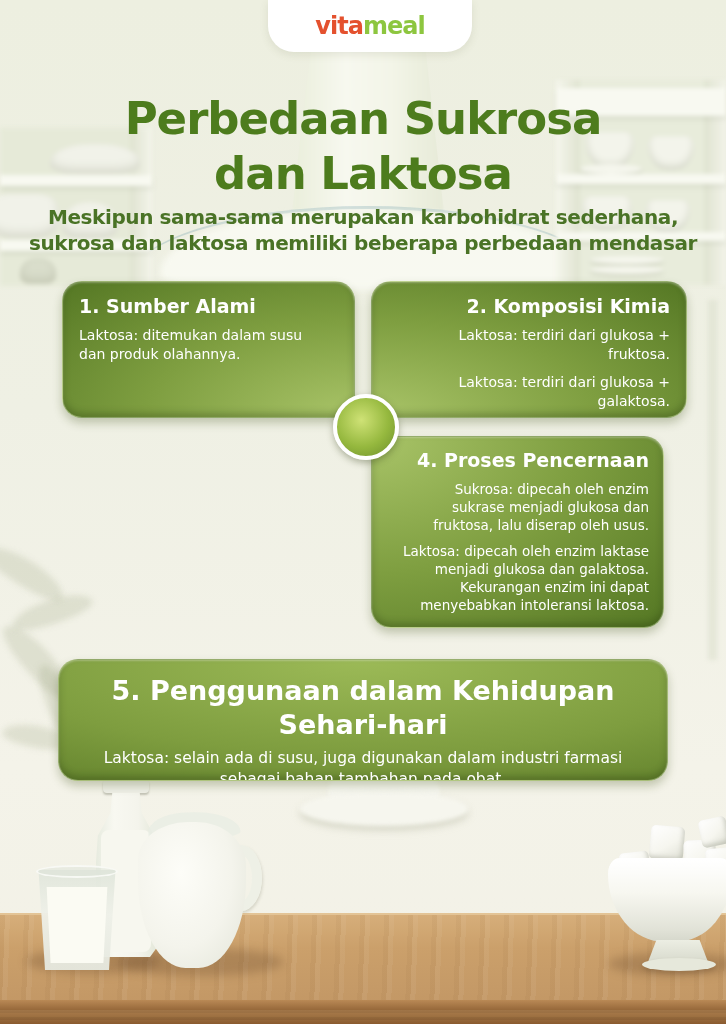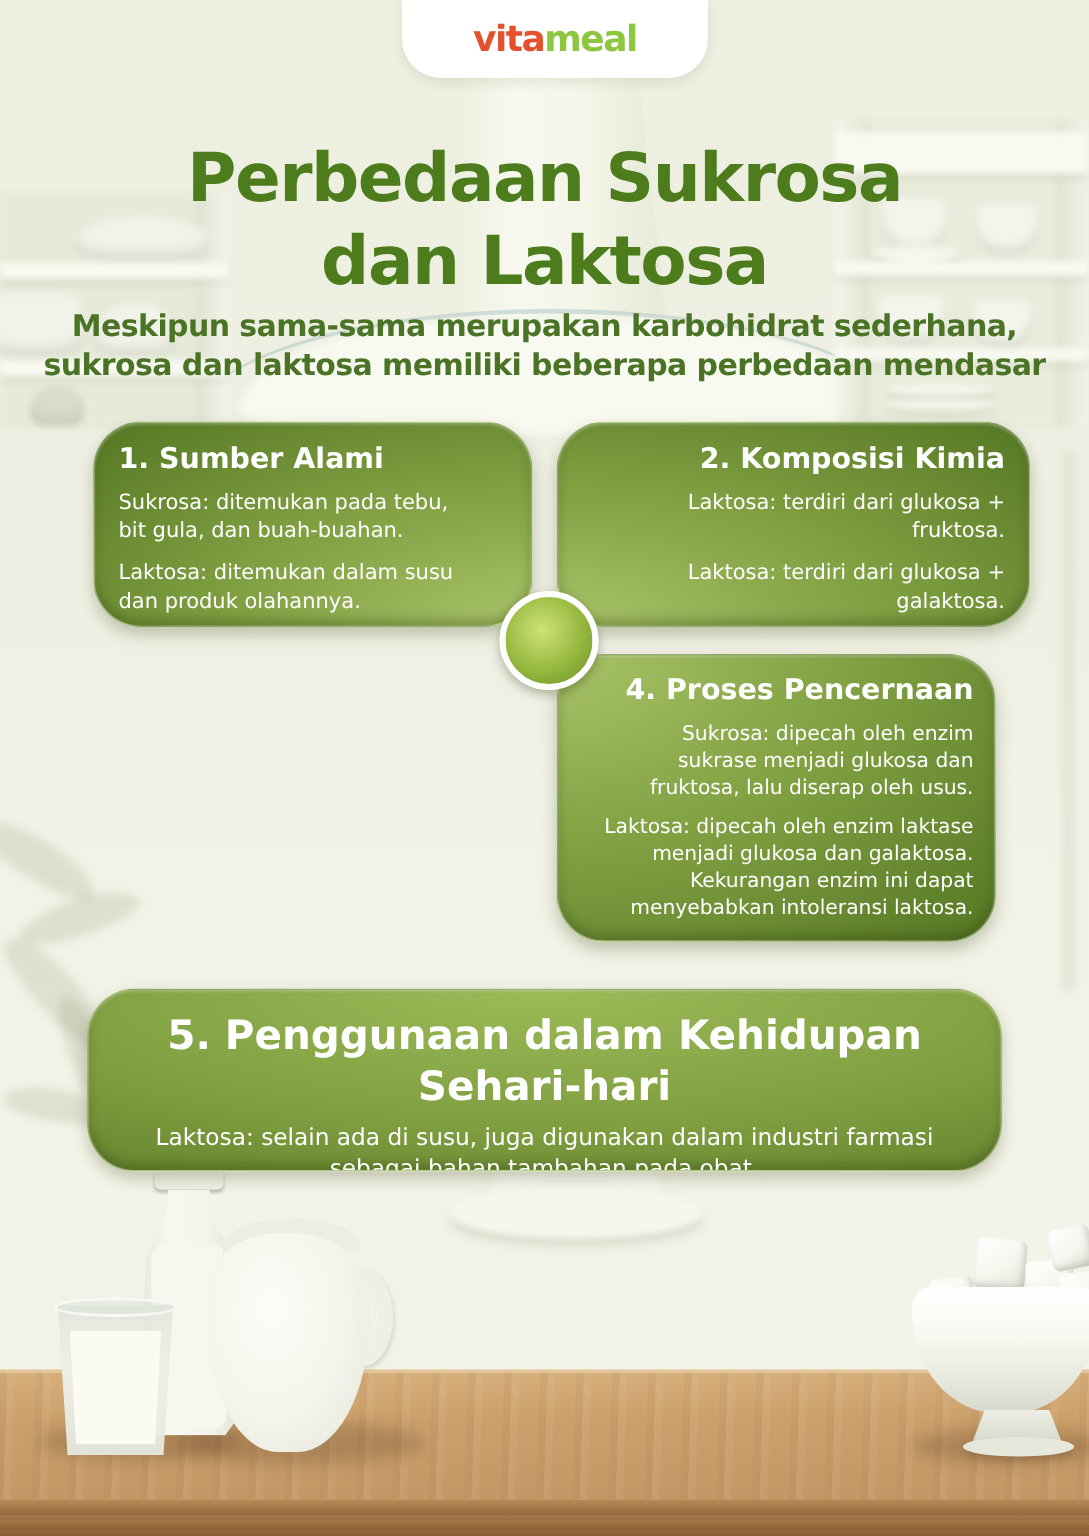--- a/index.html
+++ b/index.html
@@ -46,21 +46,21 @@
   .logo-text{font-size:24px;font-weight:bold;letter-spacing:-1px;line-height:1;}
   .logo-vita{color:#e4512e;} .logo-meal{color:#8dc63f;}
 
   
   .title{left:0;top:92px;width:726px;text-align:center;font-size:45px;font-weight:bold;
     line-height:1.22;color:#4d7c1d;letter-spacing:-1px;z-index:3;}
   .subtitle{left:20px;top:204px;width:686px;text-align:center;font-size:20px;font-weight:bold;
     line-height:1.3;color:#4a7326;letter-spacing:-0.4px;z-index:3;}
 
   
-  .card{position:absolute;border-radius:32px;color:#ffffff;z-index:10;
+  .card{position:absolute;border-radius:20px;color:#ffffff;z-index:10;
     border:1px solid rgba(255,255,255,0.28);box-sizing:border-box;overflow:hidden;
     box-shadow:0 5px 10px rgba(60,80,20,0.28), inset 0 -4px 7px rgba(20,35,5,0.25), inset 0 1px 2px rgba(255,255,255,0.3);}
   .card h3{margin:0 0 7px 0;font-size:19px;line-height:1.25;font-weight:bold;}
   .card p{margin:0 0 9px 0;font-size:14px;line-height:19px;}
   .card1{left:62px;top:281px;width:293px;height:137px;padding:13px 16px;text-align:left;
     background:radial-gradient(150% 150% at 100% 100%,#a9c468 0%,#7e9e40 48%,#4f7220 100%);}
   .card2{left:371px;top:281px;width:316px;height:137px;padding:13px 16px;text-align:right;
     background:radial-gradient(150% 150% at 0% 100%,#a9c468 0%,#7e9e40 48%,#4f7220 100%);}
   .card3{left:62px;top:436px;width:293px;height:193px;padding:16px 16px;text-align:left;
     background:radial-gradient(150% 150% at 100% 0%,#a9c468 0%,#7e9e40 48%,#4f7220 100%);}
@@ -178,22 +178,20 @@
     <div class="logo-text"><span class="logo-vita">vita</span><span class="logo-meal">meal</span></div>
   </div>
 
   <div class="abs subtitle pre">Meskipun sama-sama merupakan karbohidrat sederhana,
 sukrosa dan laktosa memiliki beberapa perbedaan mendasar</div>
   <div class="abs title pre">Perbedaan Sukrosa
 dan Laktosa</div>
 
   <div class="card card1">
     <h3>1. Sumber Alami</h3>
-    <p class="pre">Sukrosa: ditemukan pada tebu,
-bit gula, dan buah-buahan.</p>
     <p class="pre">Laktosa: ditemukan dalam susu
 dan produk olahannya.</p>
   </div>
   <div class="card card2">
     <h3>2. Komposisi Kimia</h3>
     <p class="pre">Laktosa: terdiri dari glukosa +
 fruktosa.</p>
     <p class="pre">Laktosa: terdiri dari glukosa +
 galaktosa.</p>
   </div>

